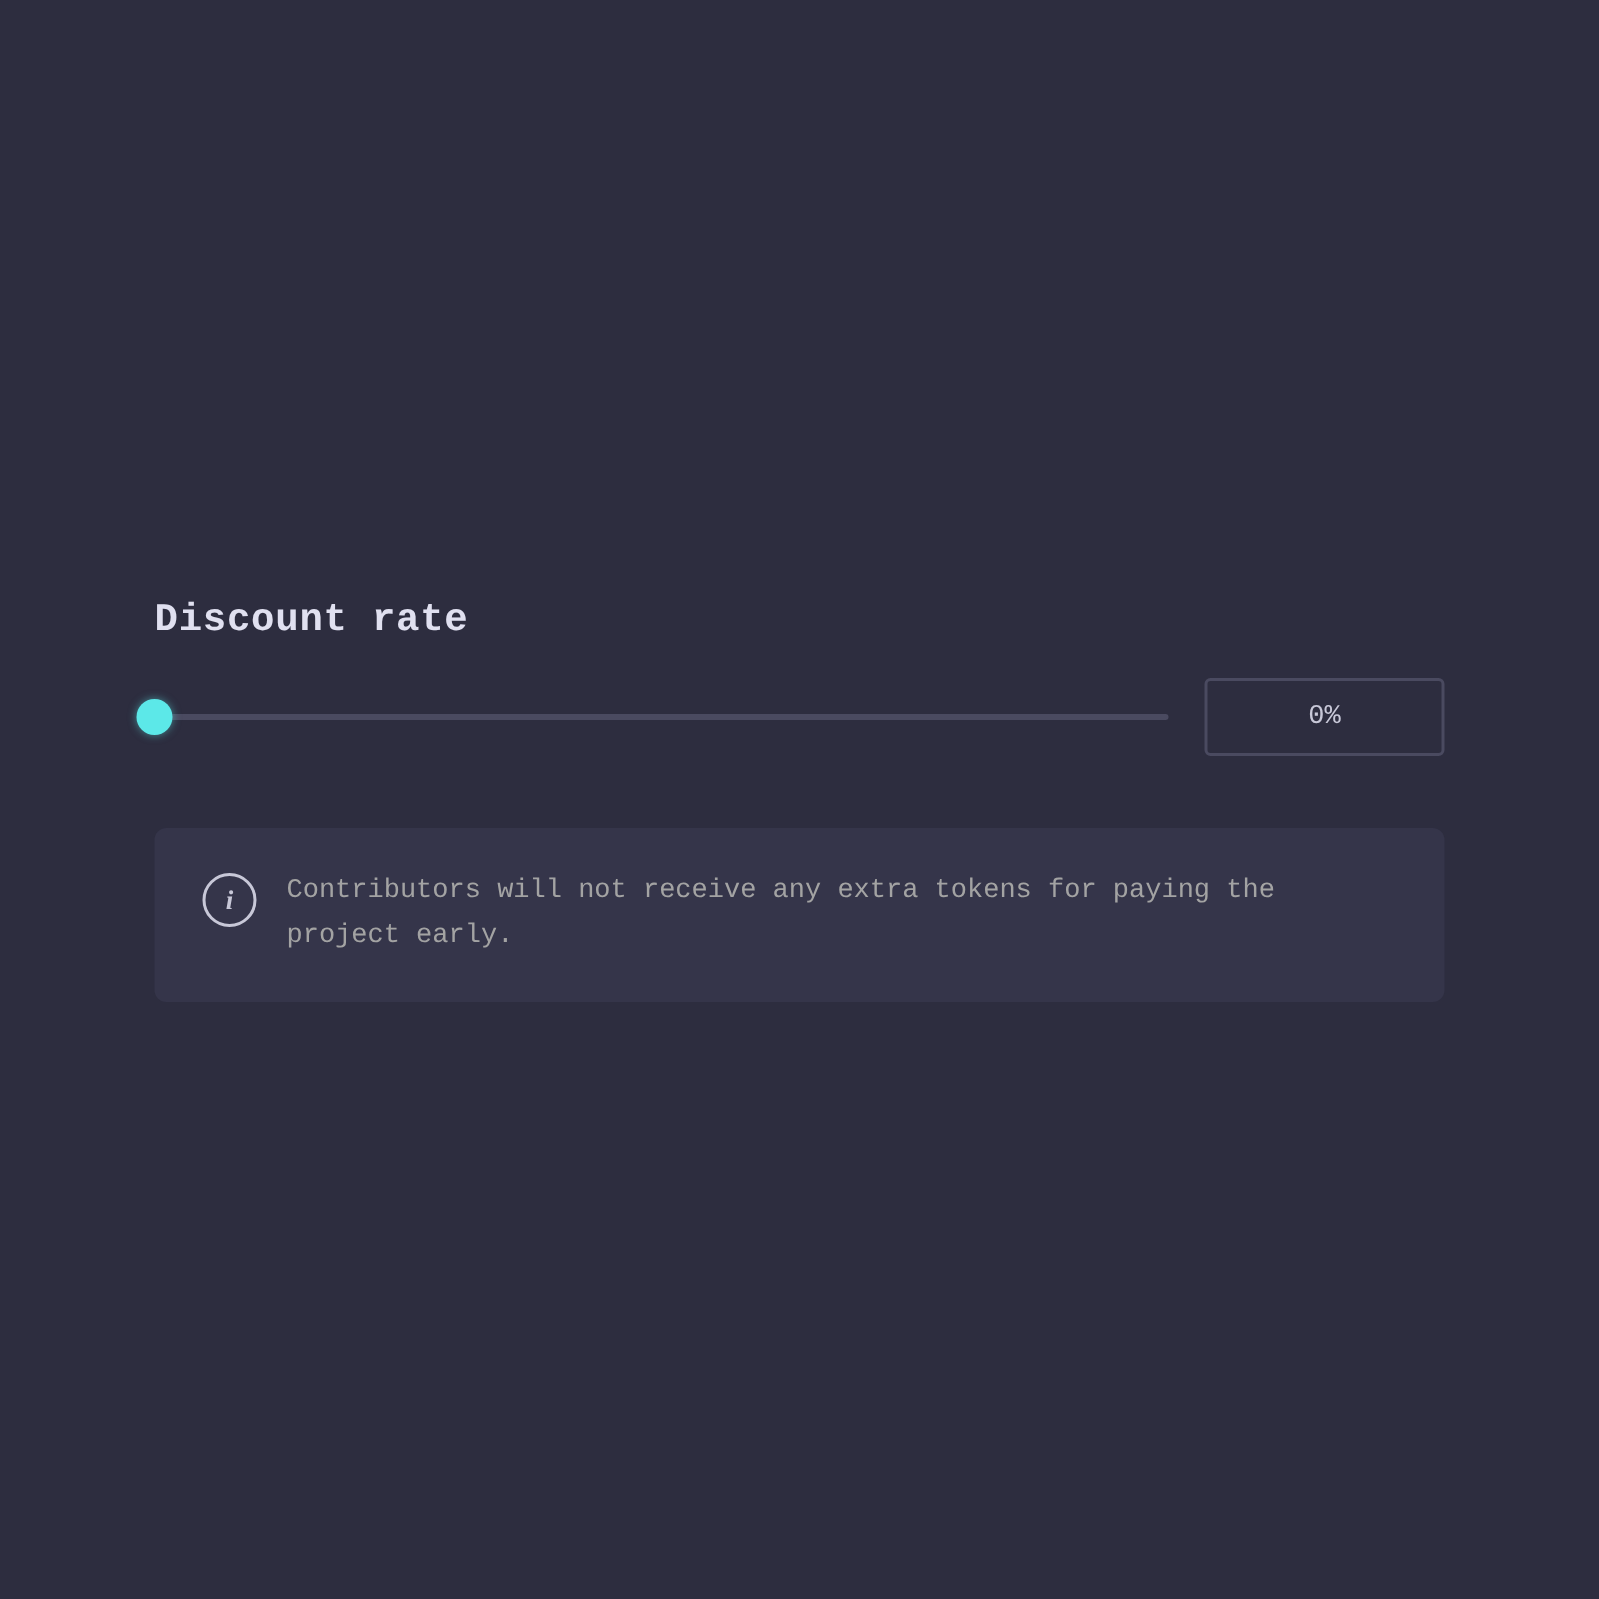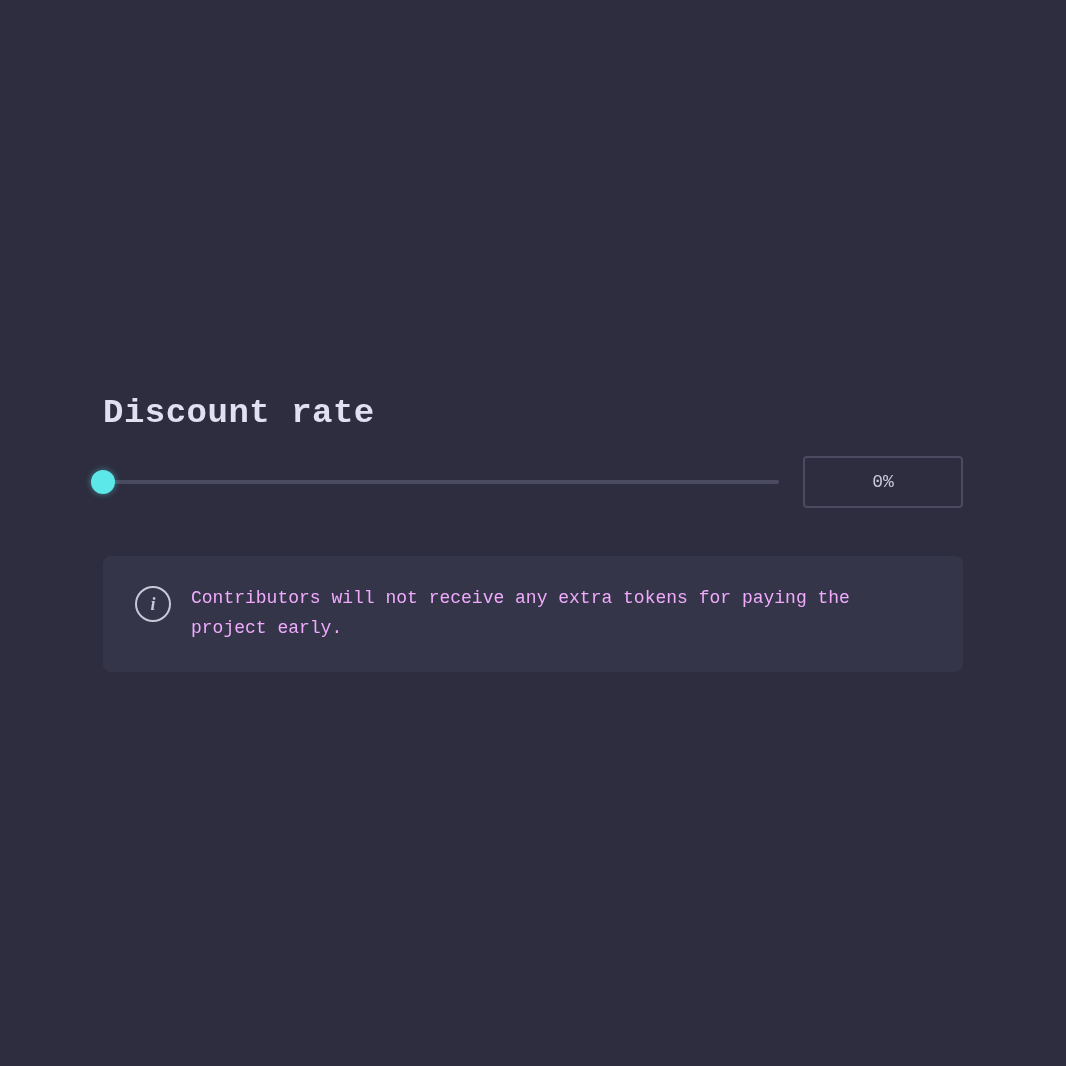--- a/index.html
+++ b/index.html
@@ -18,21 +18,21 @@
       font-family: 'Courier New', Courier, monospace;
       color: #c8c8d8;
     }
 
     .container {
       width: 860px;
       padding: 40px 0;
     }
 
     .title {
-      font-size: 34px;
+      font-size: 26px;
       font-weight: bold;
       color: #e0e0f0;
       margin-bottom: 24px;
       letter-spacing: 0.5px;
     }
 
     .description {
       font-size: 18px;
       line-height: 1.65;
       color: #b0b0c8;
@@ -127,21 +127,21 @@
       color: #c8c8d8;
       font-style: italic;
       font-family: Georgia, serif;
       font-weight: bold;
       margin-top: 2px;
     }
 
     .info-text {
       font-size: 18px;
       line-height: 1.65;
-      color: #f0abfc;
+      color: #a3a3a3;
     }
   </style>
 </head>
 <body>
 
 <div class="container">
 
   <h2 class="title">Discount rate</h2>
 
 

